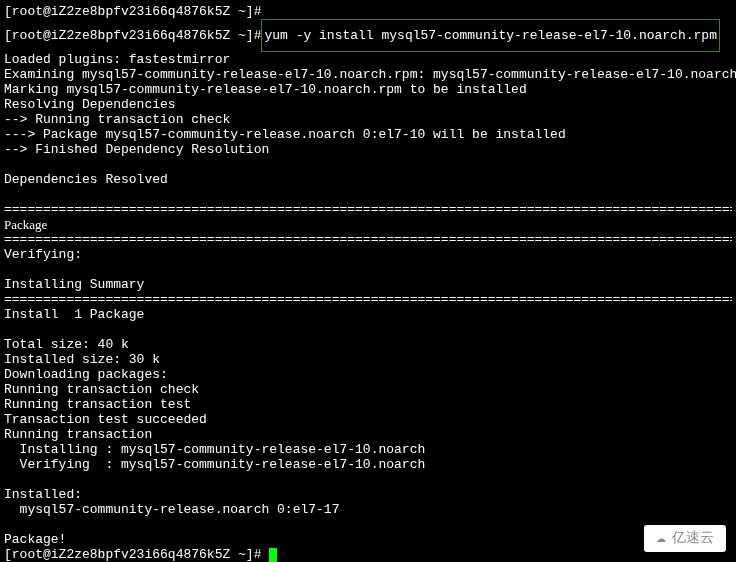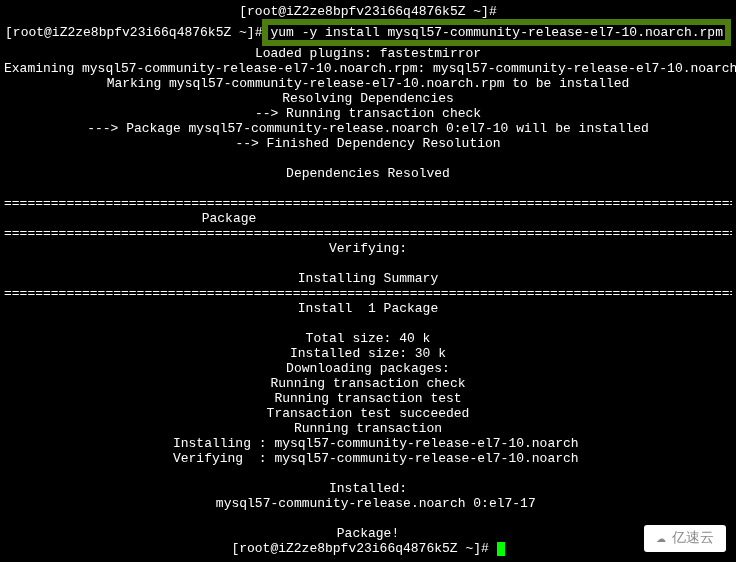--- a/index.html
+++ b/index.html
@@ -1,42 +1,42 @@
 <!DOCTYPE html>
 <html><head>
   <meta charset="utf-8">
   <style>
-    * { margin: 0; padding: 0; box-sizing: border-box; text-align: center; }
+    * { margin: 0; padding: 0; box-sizing: border-box; }
     body {
       background: #000;
       color: #fff;
       font-family: 'Consolas', 'Monaco', 'Courier New', monospace;
       font-size: 13px;
       line-height: 15px;
       width: 736px;
       height: 562px;
       padding: 4px 4px;
       overflow: hidden;
       position: relative;
     }
     .line { white-space: pre; }
     .prompt-line { white-space: nowrap; }
     .highlight-box {
-      border: 6px solid #4d7c0f;
-      padding: 0 2px;
+      border: 1px solid #4d7c0f;
+      padding: 8px 2px;
       display: inline-block;
     }
     .divider {
       width: 100%;
       overflow: hidden;
       white-space: nowrap;
     }
     .bold { font-weight: bold; }
     .header-row { display: flex; }
-    .col-package { width: 450px; }
+    .col-package { width: 450px; font-family: Liberation Serif, serif; }
     .col-arch { flex: 1; }
     .cursor {
       display: inline-block;
       width: 8px;
       height: 14px;
       background: #00ff00;
       vertical-align: middle;
     }
     .watermark {
       position: absolute;

